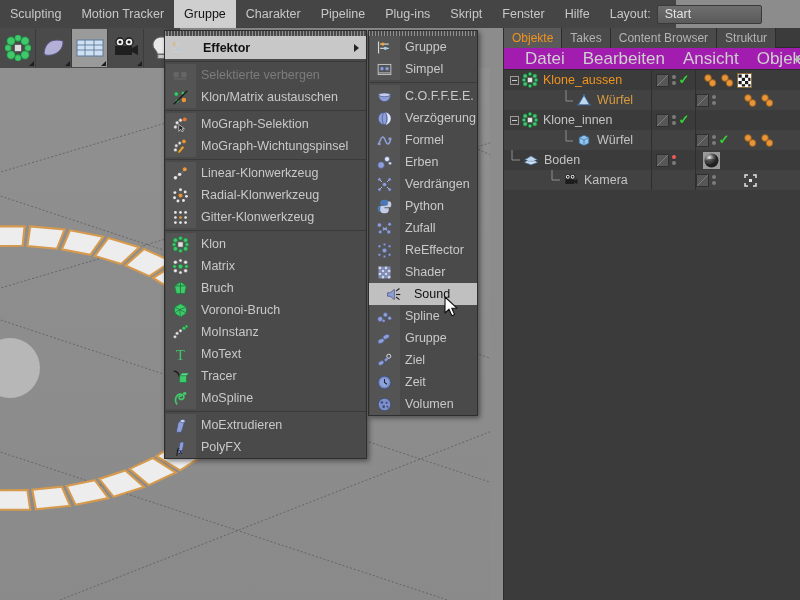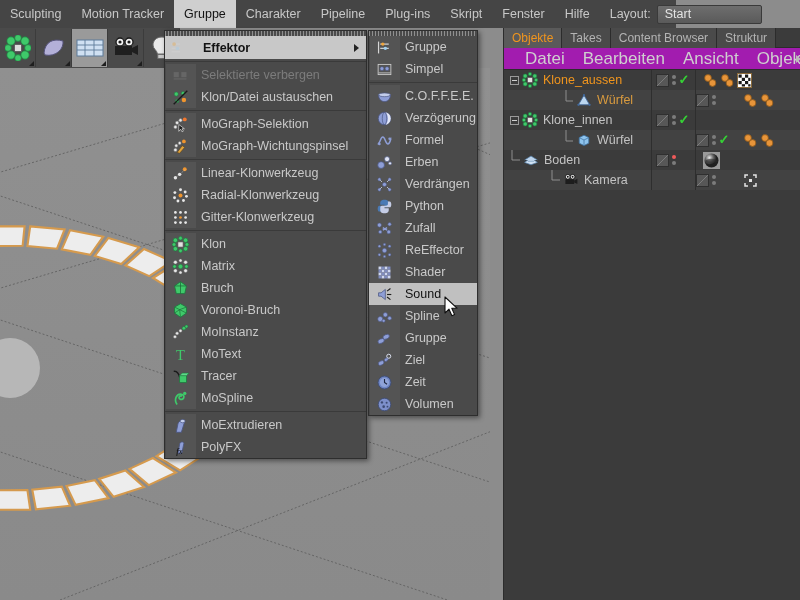--- a/index.html
+++ b/index.html
@@ -86,21 +86,21 @@
     background-color: #4a4a4a;
   }
   .menu-row {
     display: flex; align-items: center;
     height: 22px; color: #c9c9c9;
     cursor: default; position: relative;
   }
   .menu-row.header-item { background: #c8c8c8; color: #131313; font-weight: bold; height: 23px; }
   .menu-row.header-item .mi-label { padding-left: 38px; }
   .menu-row.disabled { color: #7c7c7c; }
-  .menu-row.hl { background: #c0c0c0; color: #111; }
+  .menu-row.hl { background: #c0c0c0; color: #111; padding-left: 9px; }
   .mi-icon {
     width: 30px; min-width: 30px; height: 22px;
     display: flex; align-items: center; justify-content: center;
   }
   .mi-label { padding-left: 6px; white-space: nowrap; }
   .mi-arrow {
     position: absolute; right: 7px; top: 50%; transform: translateY(-50%);
     width: 0; height: 0;
     border-top: 4px solid transparent;
     border-bottom: 4px solid transparent;
@@ -388,21 +388,21 @@
               <svg width="17" height="17" viewBox="0 0 20 20">
                 <g fill="#3fc96a" stroke="#1d7a3f" stroke-width="0.6">
         <circle cx="5" cy="6" r="2.4"></circle>
                   <circle cx="13" cy="5" r="2"></circle>
                   <circle cx="6" cy="14" r="2"></circle>
                 </g>
         <circle cx="14" cy="13" r="2.6" fill="#f0952e"></circle>
         <line x1="2" y1="18" x2="18" y2="2" stroke="#1a1a1a" stroke-width="1.6"></line>
               </svg>
             </span>
-            <span class="mi-label">Klon/Datei austauschen</span>
+            <span class="mi-label">Klon/Matrix austauschen</span>
           </div>
         </div>
         <div class="menu-sep"></div>
         <div style="position: relative;">
           <div class="icon-col-bg" style="top: 0px; bottom: 0px;"></div>
           <div class="menu-row">
             <span class="mi-icon">
               <svg width="17" height="17" viewBox="0 0 20 20">
                 <g fill="#e8e8e8" stroke="#6a6a6a" stroke-width="0.6">
         <circle cx="4" cy="13" r="2"></circle>

